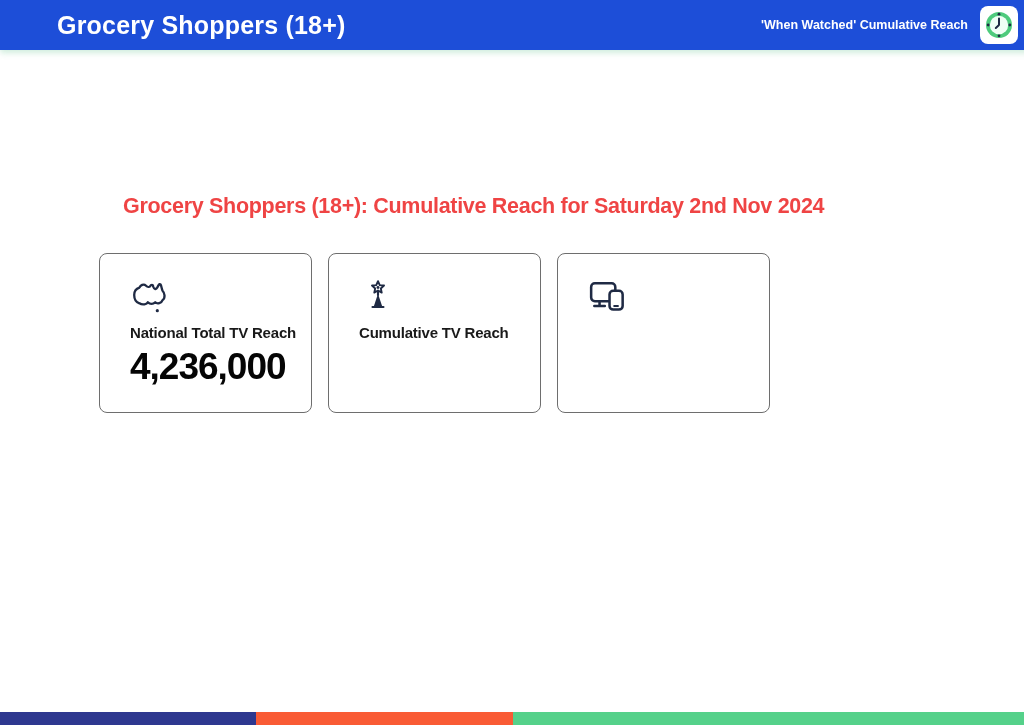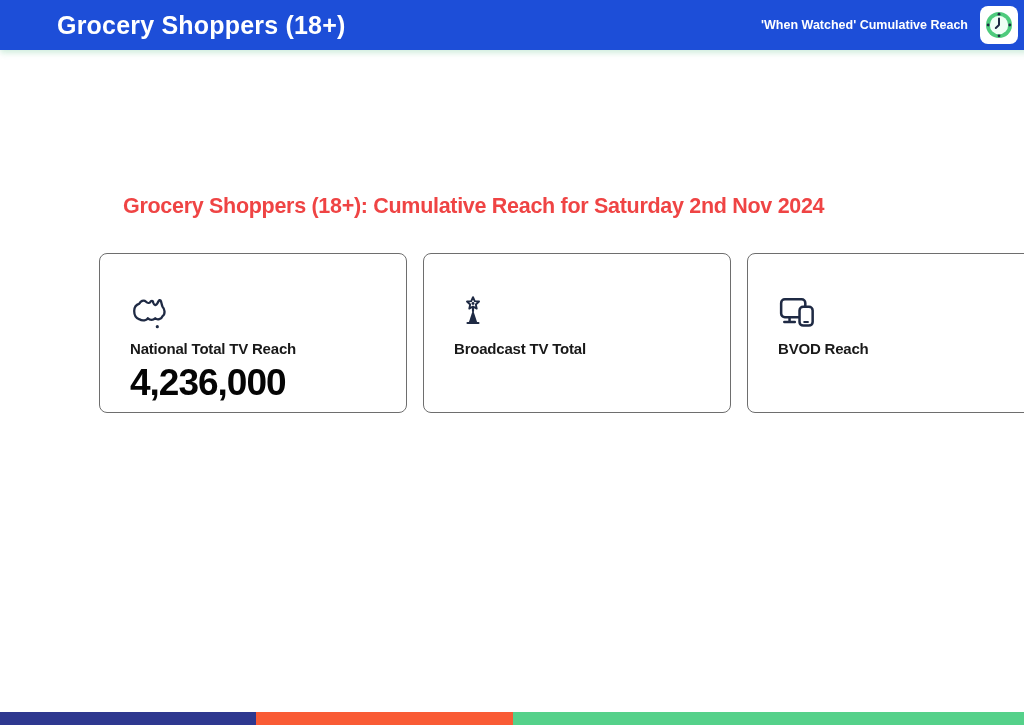--- a/index.html
+++ b/index.html
@@ -37,24 +37,24 @@
     position:absolute; left:99px; top:194px;
     font-size:21.5px; font-weight:bold; color:#ef4444; letter-spacing:-0.3px;
     white-space:nowrap;
     margin-left:24px;
   }
   .cards {
     position:absolute; left:99px; top:253px;
     display:flex; gap:16px;
   }
   .card {
-    width:308px; height:160px; box-sizing:border-box;
+    width:213px; height:160px; box-sizing:border-box;
     background:#ffffff;
     border:1px solid #6e6e6e; border-radius:8px;
-    padding:40px 28px 0 30px;
+    padding:24px 28px 0 30px;
   }
   .card-icon { height:38px; display:block; }
   .card-label {
     margin-top:8px;
     font-size:15px; font-weight:bold; color:#191919; letter-spacing:-0.2px;
     white-space:nowrap;
   }
   .card-value {
     margin-top:5px;
     font-size:37px; font-weight:bold; color:#050505; letter-spacing:-1px;
@@ -114,34 +114,33 @@
   <div class="card">
     <span class="card-icon">
       <svg width="38" height="38" viewBox="0 0 36 36">
         <path d="M18 3 L19.65 6.73 L23.71 7.15 L20.66 9.87 L21.53 13.85 L18 11.8 L14.47 13.85 L15.34 9.87 L12.29 7.15 L16.35 6.73 Z" fill="none" stroke="#1f2a44" stroke-width="1.8" stroke-linejoin="round"></path>
         <circle cx="18" cy="9" r="1.4" fill="#1f2a44"></circle>
         <path d="M18 13 L18 16" stroke="#1f2a44" stroke-width="2" stroke-linecap="round"></path>
         <path d="M18 15 L14 27 L22 27 Z" fill="#1f2a44"></path>
         <path d="M12.8 27.5 L23.2 27.5" stroke="#1f2a44" stroke-width="2" stroke-linecap="round"></path>
       </svg>
     </span>
-    <div class="card-label">Broadcast TV Total</div>
+    <div class="card-label">Cumulative TV Reach</div>
   </div>
 
   <div class="card">
     <span class="card-icon">
       <svg width="42" height="38" viewBox="0 0 40 34">
         <rect x="3" y="4" width="23" height="17" rx="3.5" fill="none" stroke="#1f2a44" stroke-width="2.4"></rect>
         <path d="M11 21 L11 25" stroke="#1f2a44" stroke-width="2.4" stroke-linecap="round"></path>
         <path d="M6 25.5 L16 25.5" stroke="#1f2a44" stroke-width="2.4" stroke-linecap="round"></path>
         <rect x="20.5" y="11" width="12.5" height="18" rx="3.5" fill="#ffffff" stroke="#1f2a44" stroke-width="2.4"></rect>
         <path d="M25 25.5 L28.5 25.5" stroke="#1f2a44" stroke-width="2" stroke-linecap="round"></path>
       </svg>
     </span>
-    <div class="card-label">BVOD Reach</div>
   </div>
 
 </div>
 
 <div class="footer">
   <div class="seg seg-1" style="background: rgb(46, 56, 143);"></div>
   <div class="seg seg-2" style="background: rgb(249, 91, 53);"></div>
   <div class="seg seg-3" style="background: rgb(85, 209, 138);"></div>
 </div>
 

